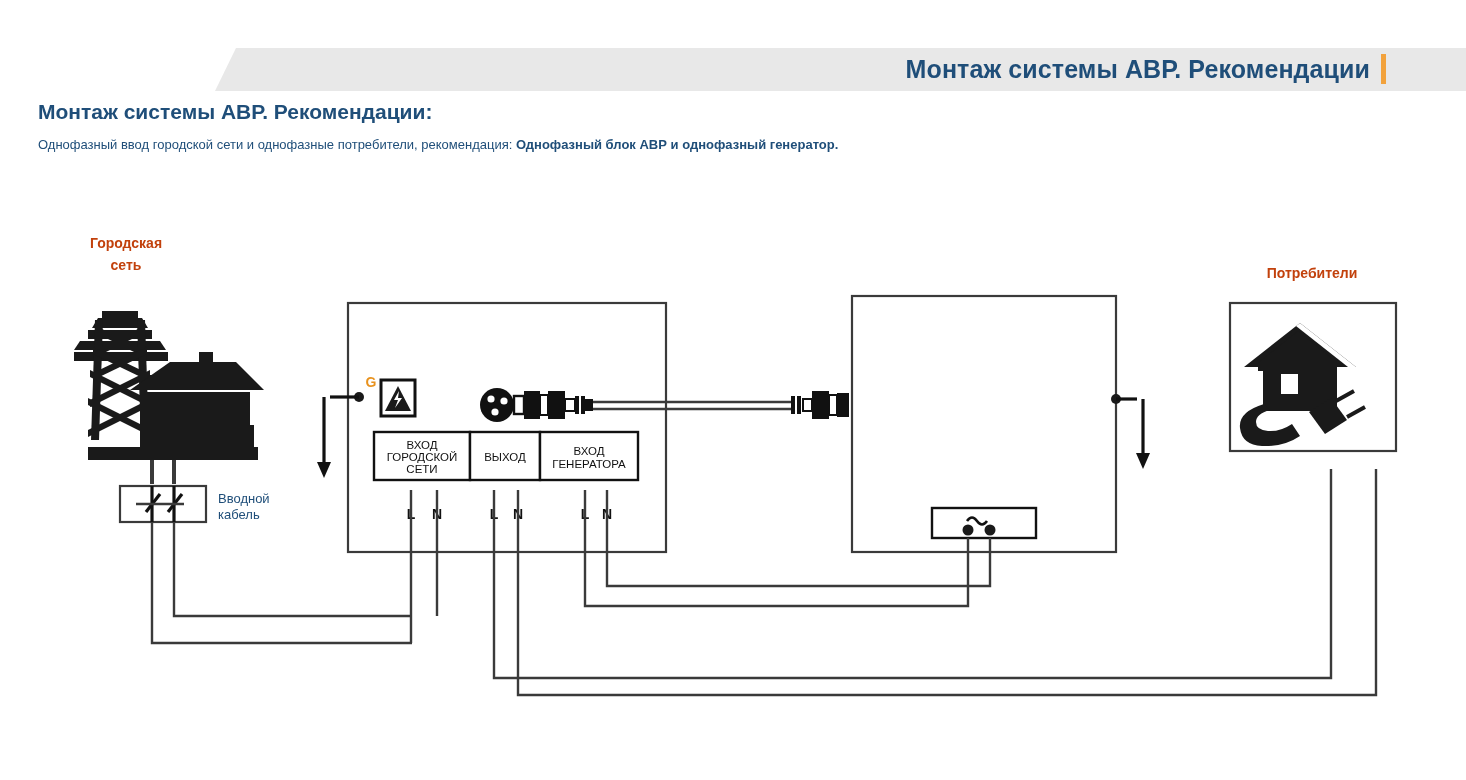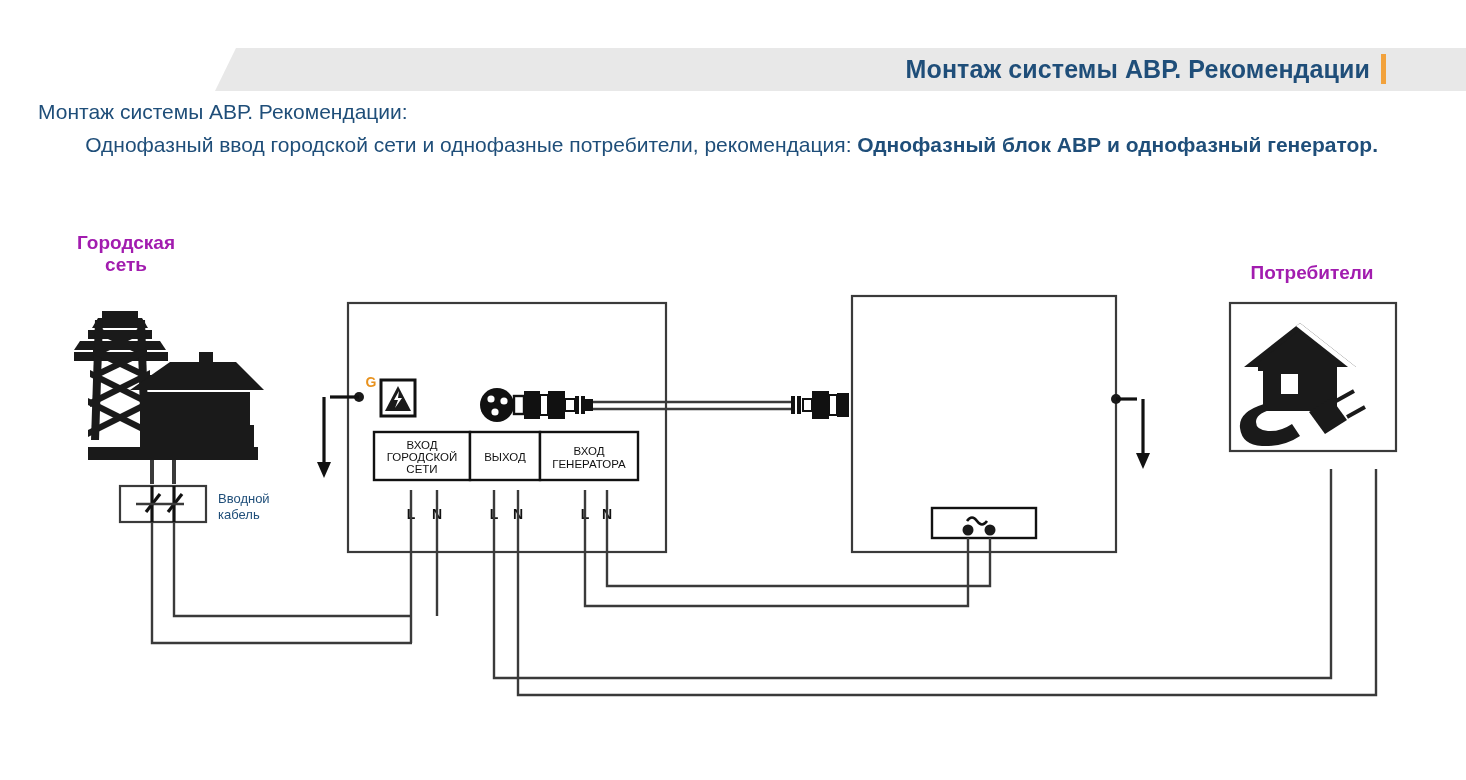--- a/index.html
+++ b/index.html
@@ -16,31 +16,31 @@
     letter-spacing: .1px; white-space: nowrap;
   }
   .hdr-tick {
     position: absolute; right: 80px; top: 54px; width: 5px; height: 30px;
     background: #F2A23C;
   }
 
   
   .intro-h {
     position: absolute; left: 38px; top: 100px;
-    font-size: 21px; font-weight: normal; color: #1F4E79; white-space: nowrap;
+    font-size: 21px; font-weight: bold; color: #1F4E79; white-space: nowrap;
   }
   .intro-p {
     position: absolute; left: 38px; top: 132px; width: 1340px;
-    font-size: 21px; color: #1F4E79; line-height: 25px; text-align: right;
+    font-size: 13px; color: #1F4E79; line-height: 25px;
   }
   .intro-p b { font-weight: bold; }
 
   
   .cap {
-    position: absolute; font-size: 19px; font-weight: bold; color: #a21caf;
+    position: absolute; font-size: 14px; font-weight: bold; color: #c2410c;
     text-align: center; line-height: 22px;
   }
   .cap-grid  { left: 8px;    top: 232px; width: 236px; }
   .cap-avr   { left: 380px;  top: 262px; width: 254px; }
   .cap-gen   { left: 862px;  top: 260px; width: 254px; }
   .cap-cons  { left: 1212px; top: 262px; width: 200px; }
 
   .sub-lbl {
     position: absolute; font-size: 13px; color: #1F4E79; line-height: 16px;
   }

